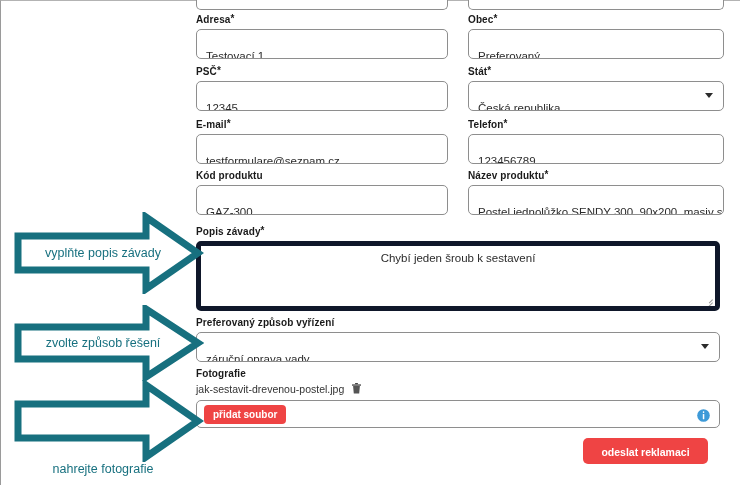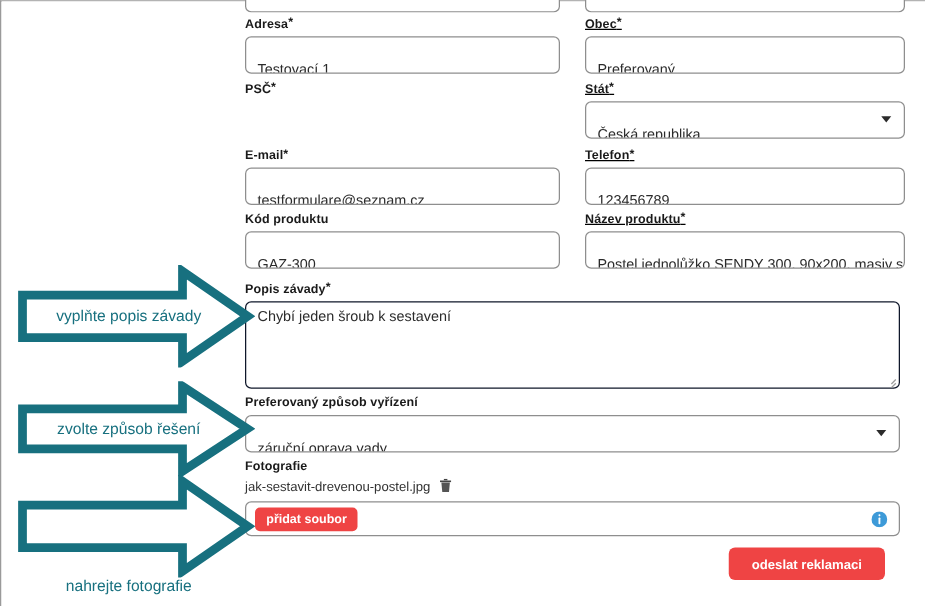--- a/index.html
+++ b/index.html
@@ -35,21 +35,21 @@
     height: 397px;
   }
 
   .row {
     position: absolute;
     left: 0;
     width: 528px;
   }
 
   .col-left  { position: absolute; left: 0px;   width: 252px; }
-  .col-right { position: absolute; left: 272px; width: 256px; text-decoration: underline; }
+  .col-right { position: absolute; left: 272px; width: 256px; }
   .col-full  { position: absolute; left: 0px;   width: 524px; }
 
   .f-label {
     font-size: 10px;
     font-weight: bold;
     color: #1a1a1a;
     letter-spacing: .1px;
     line-height: 12px;
     margin: 0 0 3px 0;
     white-space: nowrap;
@@ -86,28 +86,29 @@
     width: 0; height: 0;
     border-left: 4px solid transparent;
     border-right: 4px solid transparent;
     border-top: 5px solid #2b2b2b;
   }
 
   .f-textarea {
     box-sizing: border-box;
     width: 100%;
     height: 70px;
-    border: 1px solid #0f172a;
+    border: 5px solid #0f172a;
     border-radius: 5px;
     background: #ffffff;
     font-size: 11.5px;
     color: #2b2b2b;
     padding: 6px 9px;
     position: relative;
     overflow: hidden;
+    text-align: center;
   }
   .resize-grip {
     position: absolute;
     right: 2px; bottom: 2px;
     width: 8px; height: 8px;
   }
   .resize-grip i {
     position: absolute;
     right: 0;
     height: 1px;
@@ -227,20 +228,21 @@
     </div>
     <div class="col-right">
       <div class="f-label"><span>Obec</span><span class="req">*</span></div>
       <div class="f-input">Preferovaný</div>
     </div>
   </div>
 
   <div class="row" style="top:66px;">
     <div class="col-left">
       <div class="f-label"><span>PSČ</span><span class="req">*</span></div>
+      <div class="f-input">12345</div>
     </div>
     <div class="col-right">
       <div class="f-label"><span>Stát</span><span class="req">*</span></div>
       <div class="f-input f-select">
         <span>Česká republika</span>
         <span class="arrow"></span>
       </div>
     </div>
   </div>
 

